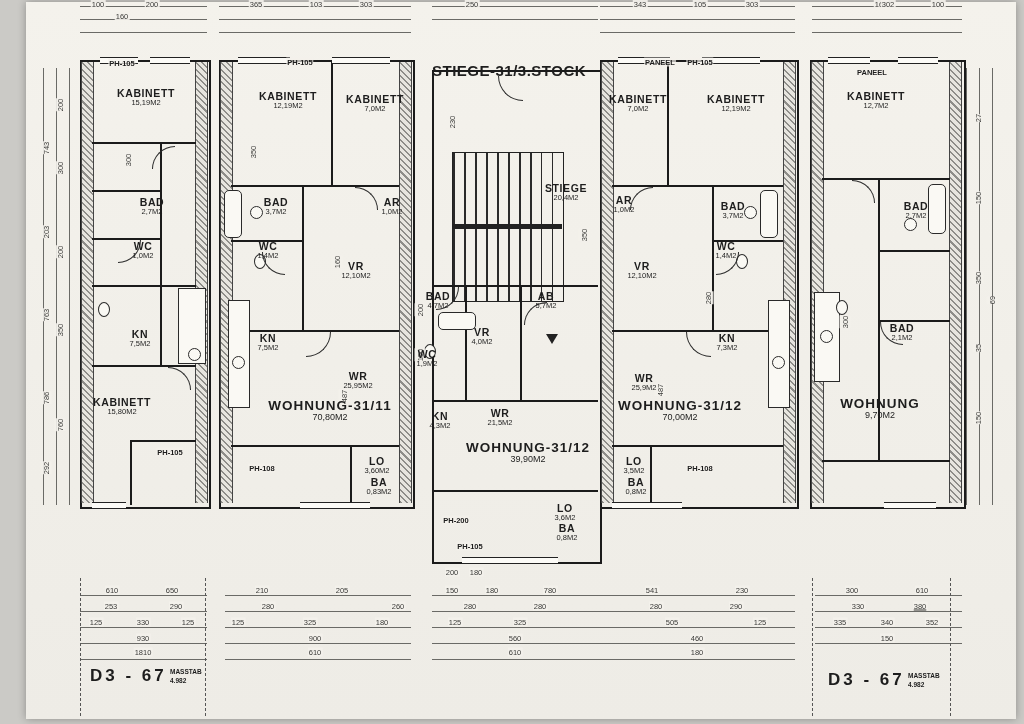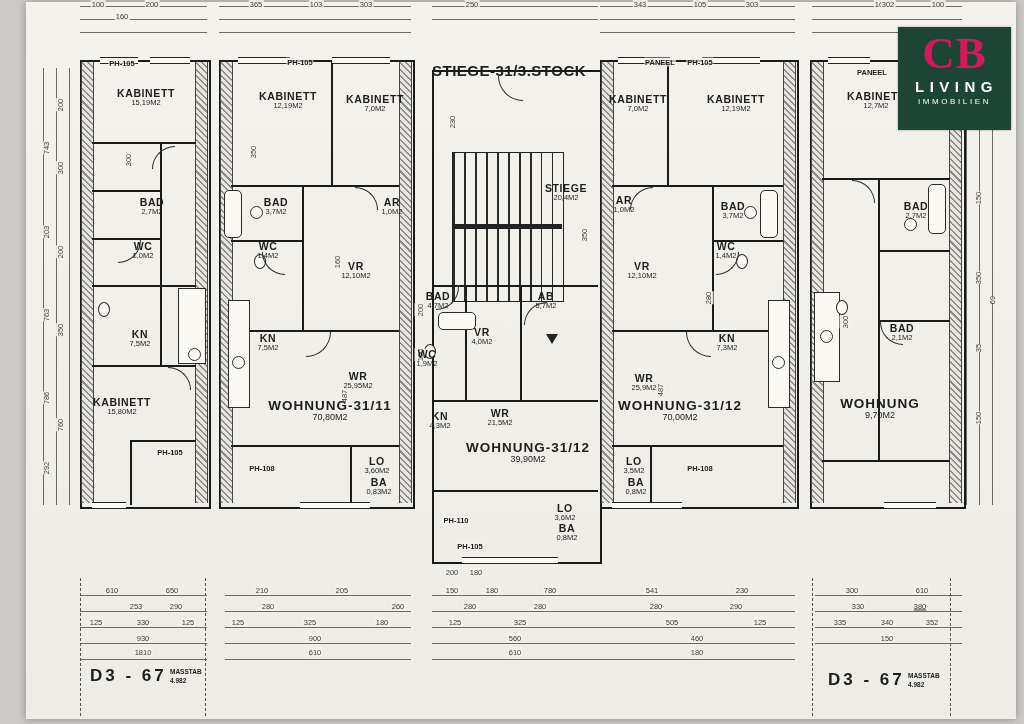--- a/index.html
+++ b/index.html
@@ -358,21 +358,21 @@
         <div class="ra">9,70M2</div>
       </div>
       <div class="code" style="left: 122px; top: 63px;">PH-105</div>
       <div class="code" style="left: 300px; top: 62px;">PH-105</div>
       <div class="code" style="left: 700px; top: 62px;">PH-105</div>
       <div class="code" style="left: 660px; top: 62px;">PANEEL</div>
       <div class="code" style="left: 872px; top: 72px;">PANEEL</div>
       <div class="code" style="left: 170px; top: 452px;">PH-105</div>
       <div class="code" style="left: 262px; top: 468px;">PH-108</div>
       <div class="code" style="left: 700px; top: 468px;">PH-108</div>
-      <div class="code" style="left: 456px; top: 520px;">PH-110</div>
+      <div class="code" style="left: 456px; top: 520px;">PH-200</div>
       <div class="code" style="left: 470px; top: 546px;">PH-105</div>
       <div class="dim" style="left: 98px; top: 4px;">100</div>
       <div class="dim" style="left: 152px; top: 4px;">200</div>
       <div class="dim" style="left: 122px; top: 16px;">160</div>
       <div class="dim" style="left: 256px; top: 4px;">365</div>
       <div class="dim" style="left: 316px; top: 4px;">103</div>
       <div class="dim" style="left: 366px; top: 4px;">303</div>
       <div class="dim" style="left: 472px; top: 4px;">250</div>
       <div class="dim" style="left: 640px; top: 4px;">343</div>
       <div class="dim" style="left: 700px; top: 4px;">105</div>
@@ -404,21 +404,21 @@
       <div class="dim rot" style="left: 584px; top: 235px;">350</div>
       <div class="dim rot" style="left: 708px; top: 298px;">280</div>
       <div class="dim rot" style="left: 845px; top: 322px;">300</div>
       <div class="dim rot" style="left: 337px; top: 262px;">160</div>
       <div class="dim rot" style="left: 420px; top: 310px;">200</div>
       <div class="dim rot" style="left: 420px; top: 355px;">150</div>
       <div class="dim" style="left: 452px; top: 572px;">200</div>
       <div class="dim" style="left: 476px; top: 572px;">180</div>
       <div class="dim" style="left: 112px; top: 590px;">610</div>
       <div class="dim" style="left: 172px; top: 590px;">650</div>
-      <div class="dim" style="left: 136px; top: 606px; text-align: center;">253</div>
+      <div class="dim" style="left: 111px; top: 606px; text-align: center;">253</div>
       <div class="dim" style="left: 176px; top: 606px;">290</div>
       <div class="dim" style="left: 96px; top: 622px;">125</div>
       <div class="dim" style="left: 143px; top: 622px;">330</div>
       <div class="dim" style="left: 188px; top: 622px;">125</div>
       <div class="dim" style="left: 143px; top: 638px;">930</div>
       <div class="dim" style="left: 143px; top: 652px;">1810</div>
       <div class="dim" style="left: 262px; top: 590px;">210</div>
       <div class="dim" style="left: 342px; top: 590px;">205</div>
       <div class="dim" style="left: 268px; top: 606px;">280</div>
       <div class="dim" style="left: 350px; top: 606px; margin-left: 48px;">260</div>
@@ -454,18 +454,13 @@
       <div class="dim" style="left: 887px; top: 638px;">150</div>
     </div>
 
   <div class="plancode" style="left:90px;top:666px">D3 - 67</div>
   <div class="plannote" style="left:170px;top:668px">MASSTAB
 4.982</div>
   <div class="plancode" style="left:828px;top:670px">D3 - 67</div>
   <div class="plannote" style="left:908px;top:672px">MASSTAB
 4.982</div>
 
-  <div id="logo" style="background: rgb(28, 69, 53);">
-    <div class="cb" style="color: rgb(213, 23, 91);">CB</div>
-    <div class="living" style="color: rgb(255, 255, 255);">LIVING</div>
-    <div class="immo" style="color: rgb(255, 255, 255);">IMMOBILIEN</div>
-  </div>
 </div>
 
 </body></html>

